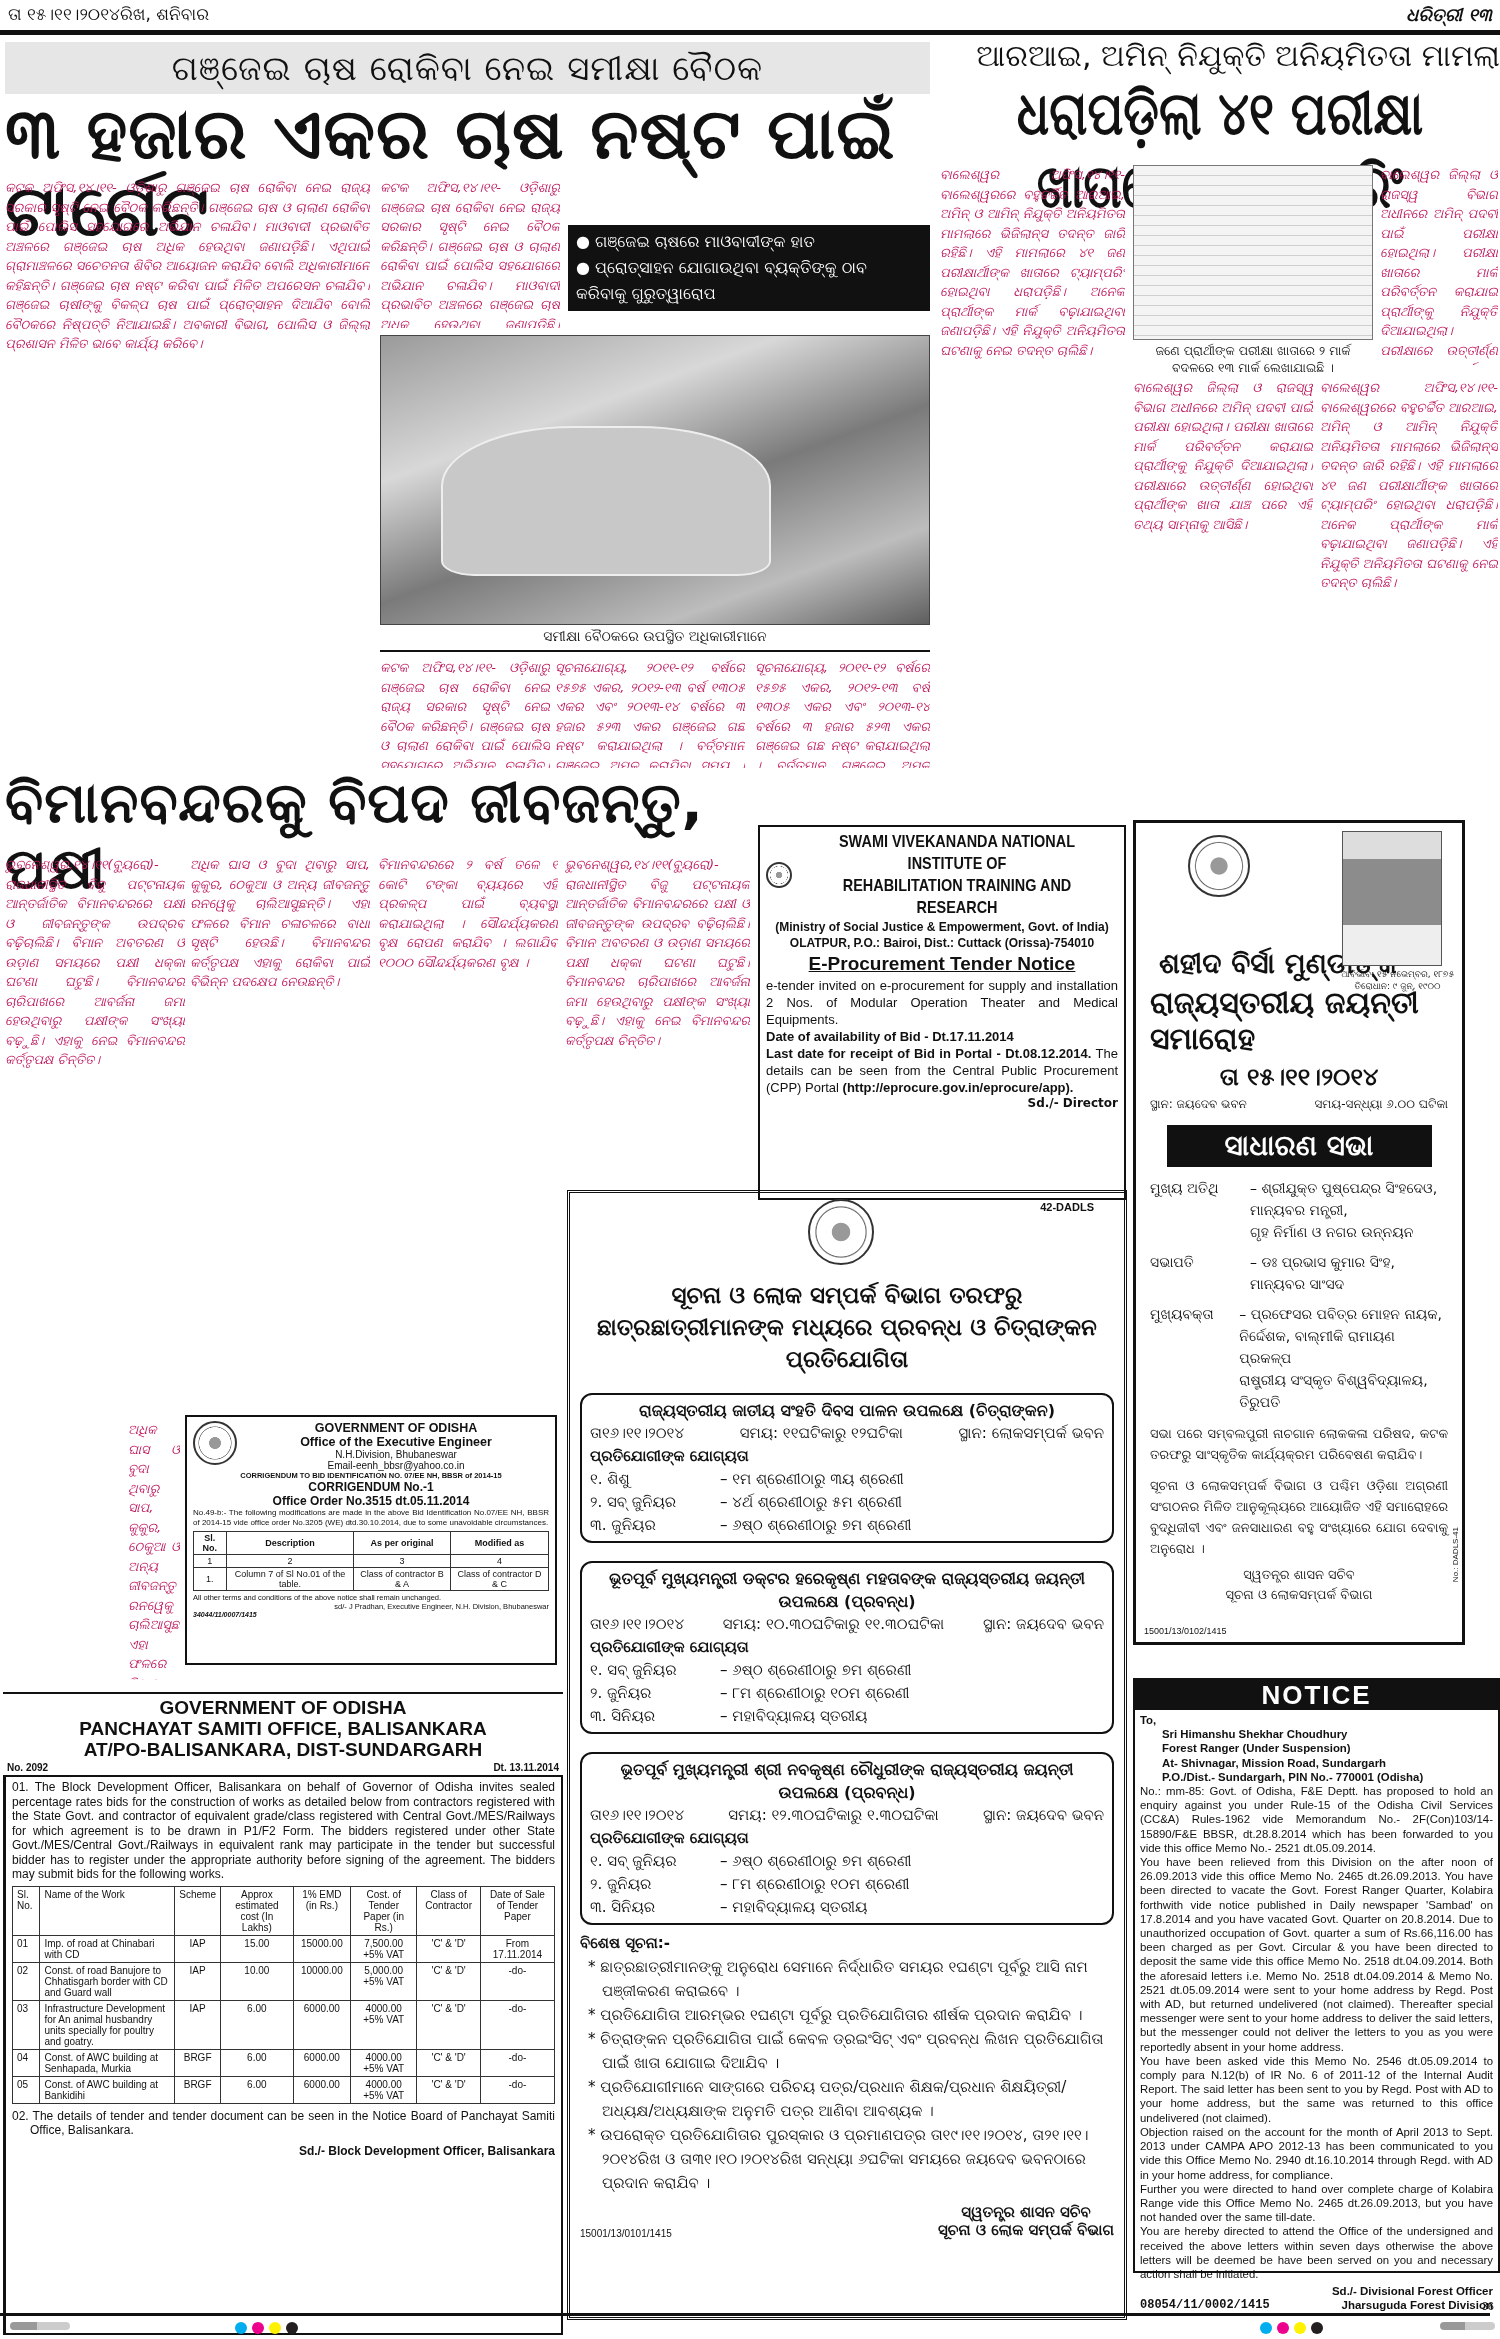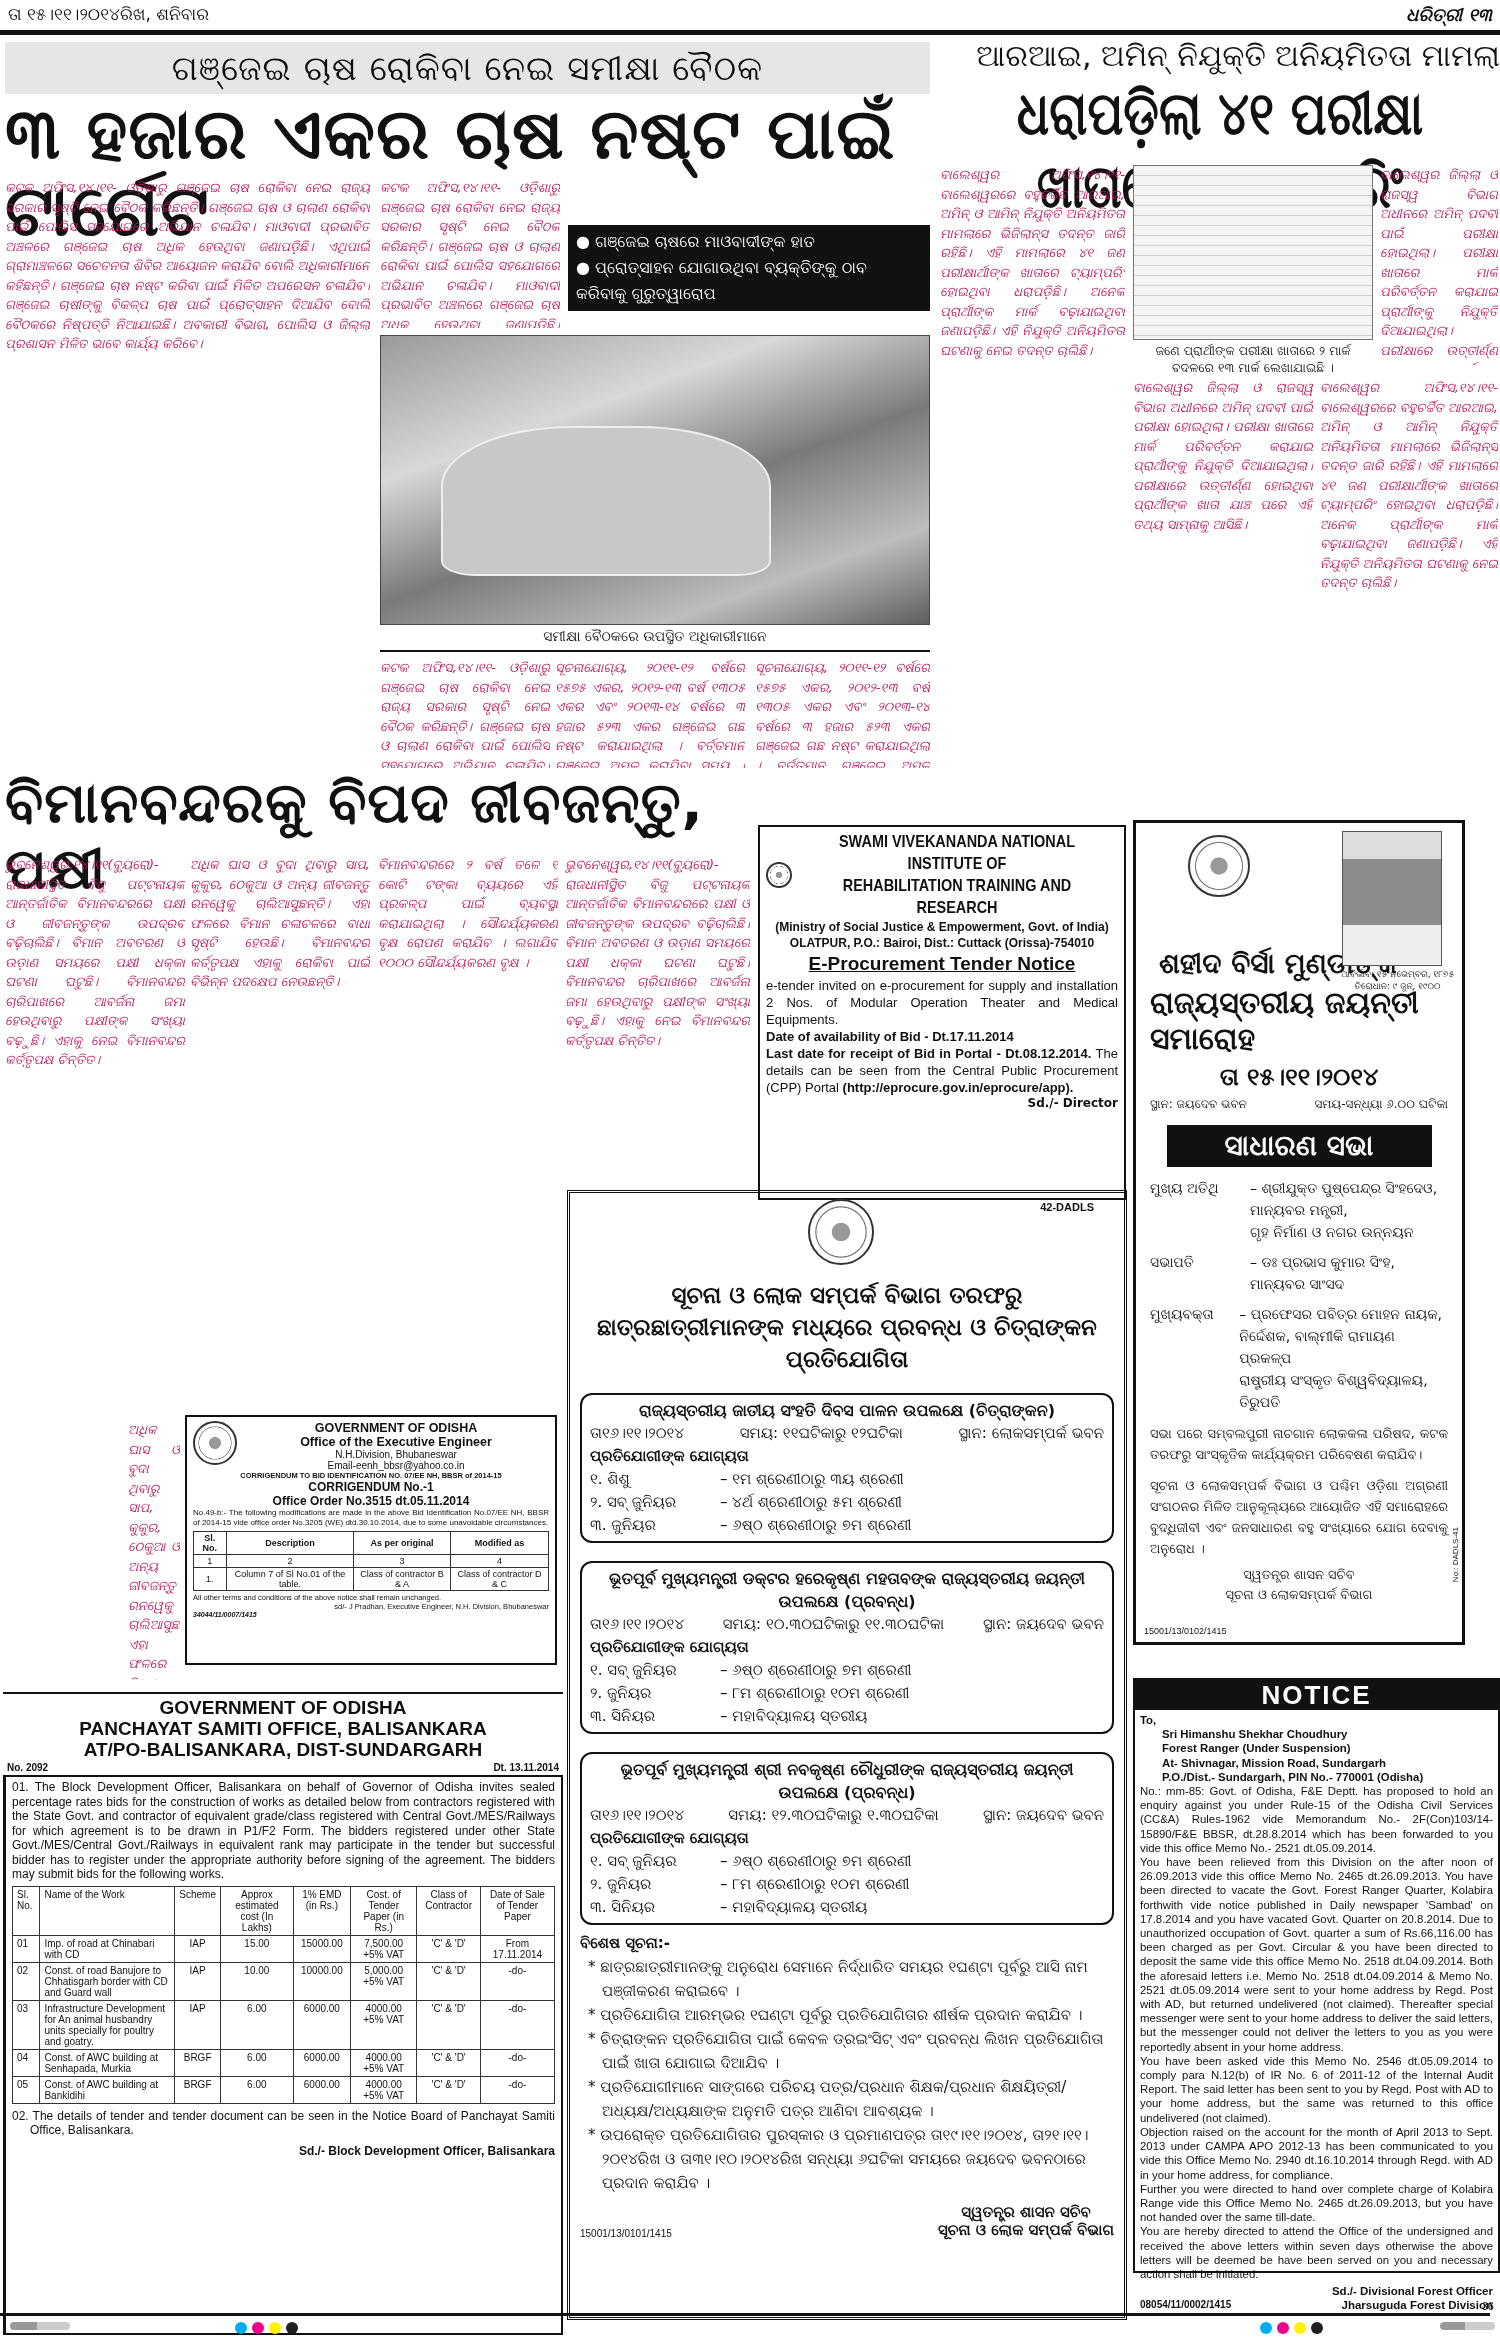--- a/index.html
+++ b/index.html
@@ -55,21 +55,21 @@
   .birsa p { font-size: 13px; line-height: 21px; text-align: justify; margin-top: 10px; }
   .birsa .sig { text-align:center; font-size: 13px; line-height: 20px; margin-top: 6px; }
   .birsa .num { position:absolute; left: 8px; bottom: 6px; font-size: 9px; font-family:"Liberation Sans",sans-serif; }
   .birsa .side { position:absolute; right: 2px; bottom: 60px; font-size: 8px; writing-mode: vertical-rl; transform: rotate(180deg); font-family:"Liberation Sans",sans-serif; }
   .notice { left: 1133px; top: 1678px; width: 367px; height: 595px; border: 2px solid #111; font-family: "Liberation Sans", sans-serif; }
   .notice .hd { background:#111; color:#fff; text-align:center; font-size: 26px; font-weight:bold; letter-spacing: 2px; line-height: 30px; }
   .notice .body { padding: 3px 5px; font-size: 11.4px; line-height: 14.2px; text-align: justify; }
   .notice .addr { font-weight: bold; }
   .notice .addr div.ind { padding-left: 22px; }
   .notice .sig { display:flex; justify-content: space-between; align-items: flex-end; font-weight:bold; margin-top: 3px; }
-  .notice .sig .num { font-size: 10px; }
+  .notice .sig .num { font-size: 12px; font-family: Liberation Mono, monospace; }
   .notice .sig .who { text-align:right; font-size: 11.5px; }
   .nh { left: 185px; top: 1415px; width: 372px; height: 250px; padding: 4px 6px; font-family:"Liberation Sans",sans-serif; }
   .nh .c { text-align:center; }
   .nh .b { font-weight:bold; }
   .nh table { width: 100%; border-collapse: collapse; font-size: 9px; margin-top: 3px; }
   .nh td, .nh th { border: 1px solid #333; padding: 1px 3px; text-align:center; }
   .ifb { left: 3px; top: 1692px; width: 560px; height: 620px; font-family:"Liberation Sans",sans-serif; }
   .ifb .top { text-align:center; font-weight:bold; font-size: 19px; line-height: 21px; border-top: 2px solid #111; padding-top: 3px; }
   .ifb .band { background:#111; color:#fff; text-align:center; font-weight:bold; font-size: 21px; line-height: 26px; margin-top: 2px; }
   .ifb .meta { display:flex; justify-content: space-between; font-size: 10px; font-weight:bold; padding: 2px 4px; }

